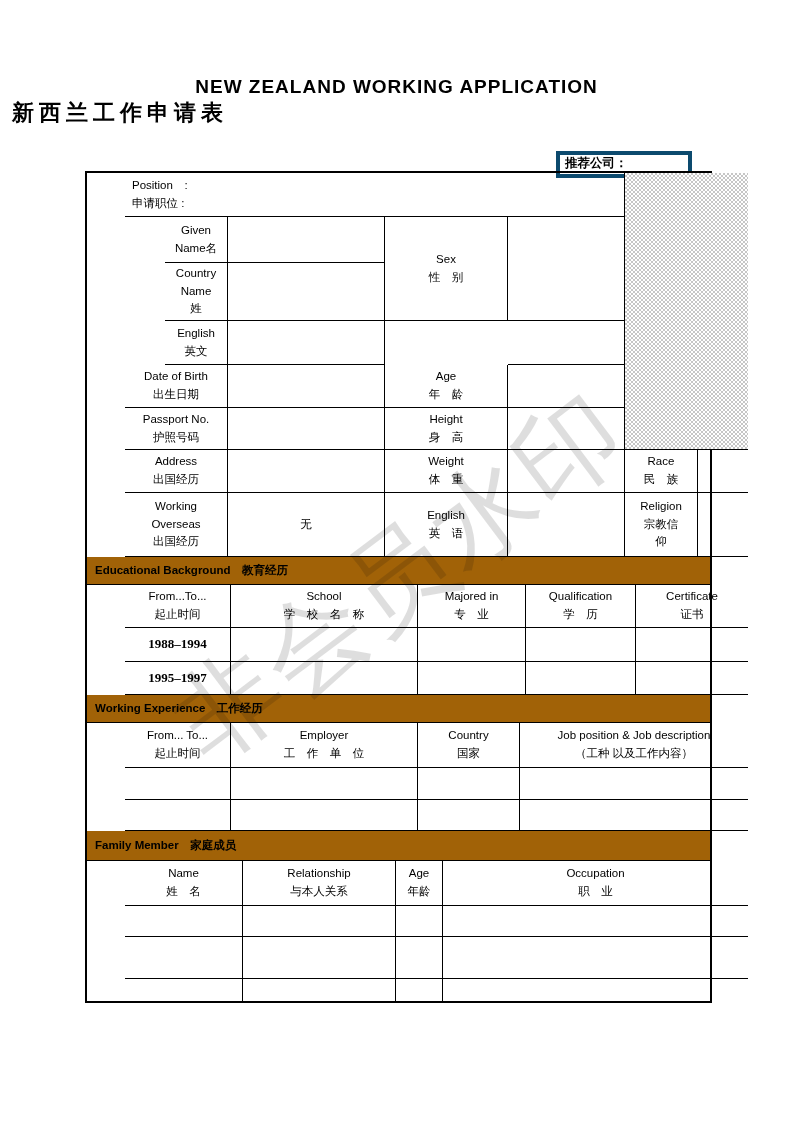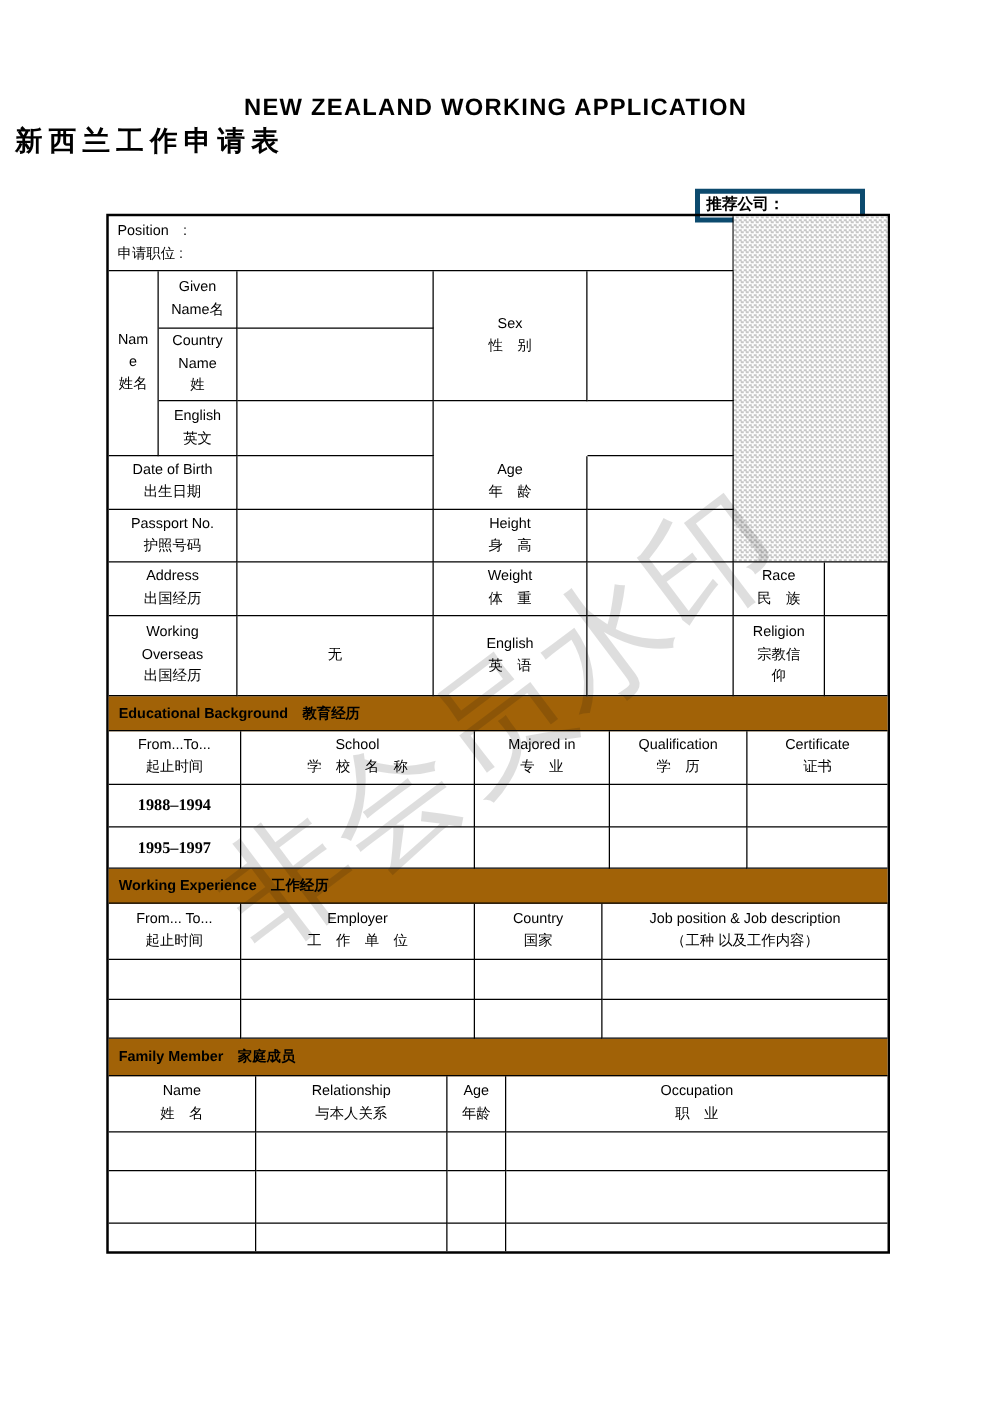--- a/index.html
+++ b/index.html
@@ -9,21 +9,21 @@
   }
   .title-en{position:absolute;top:76px;left:0;width:100%;text-align:center;
     font-size:19px;font-weight:bold;letter-spacing:1px;}
   .title-zh{position:absolute;top:98px;left:0;width:100%;text-align:left;
     font-size:22px;font-weight:bold;letter-spacing:5px;margin-left:12px;}
   .referral{position:absolute;left:556px;top:136px;width:136px;height:27px;
     border:4px solid #0c4a6e;box-sizing:border-box;display:flex;align-items:flex-start;
     padding-left:5px;font-size:12.5px;font-weight:bold;background:#fff;margin-top:15px;}
   .form{position:absolute;left:85px;top:171px;width:627px;border:2px solid #000;
     box-sizing:border-box;background:transparent;z-index:1;}
-  .grid{display:grid;}
+  .grid{display:grid;margin-left:38px;}
   .grid-top{grid-template-columns:40px 63px 157px 123px 117px 73px 50px;
     grid-template-rows:44px 46px 58px 44px 43px 42px 43px 64px;}
   .grid-edu{grid-template-columns:106px 187px 108px 110px 112px;
     grid-template-rows:43px 34px 33px;}
   .grid-work{grid-template-columns:106px 187px 102px 228px;
     grid-template-rows:45px 32px 31px;}
   .grid-fam{grid-template-columns:118px 153px 47px 305px;
     grid-template-rows:45px 31px 42px 22px;}
   .c{border-right:1px solid #000;border-bottom:1px solid #000;box-sizing:border-box;
     display:flex;align-items:center;justify-content:center;text-align:center;
@@ -54,23 +54,20 @@
     <span>推荐公司：</span>
   </div>
 
   <div class="form">
 
     <div class="grid grid-top">
       <div class="c left" style="grid-area:1/1/2/6">Position　:
 申请职位 :</div>
       <div class="c nr photo" style="grid-area:1/6/7/8"></div>
 
-      <div class="c" style="grid-area:2/1/5/2">Nam
-e
-姓名</div>
       <div class="c" style="grid-area:2/2/3/3">Given
 Name名</div>
       <div class="c" style="grid-area:2/3/3/4"></div>
       <div class="c" style="grid-area:2/4/4/5">Sex
 性　别</div>
       <div class="c" style="grid-area:2/5/4/6"></div>
       <div class="c" style="grid-area:3/2/4/3">Country
 Name
 姓</div>
       <div class="c" style="grid-area:3/3/4/4"></div>

